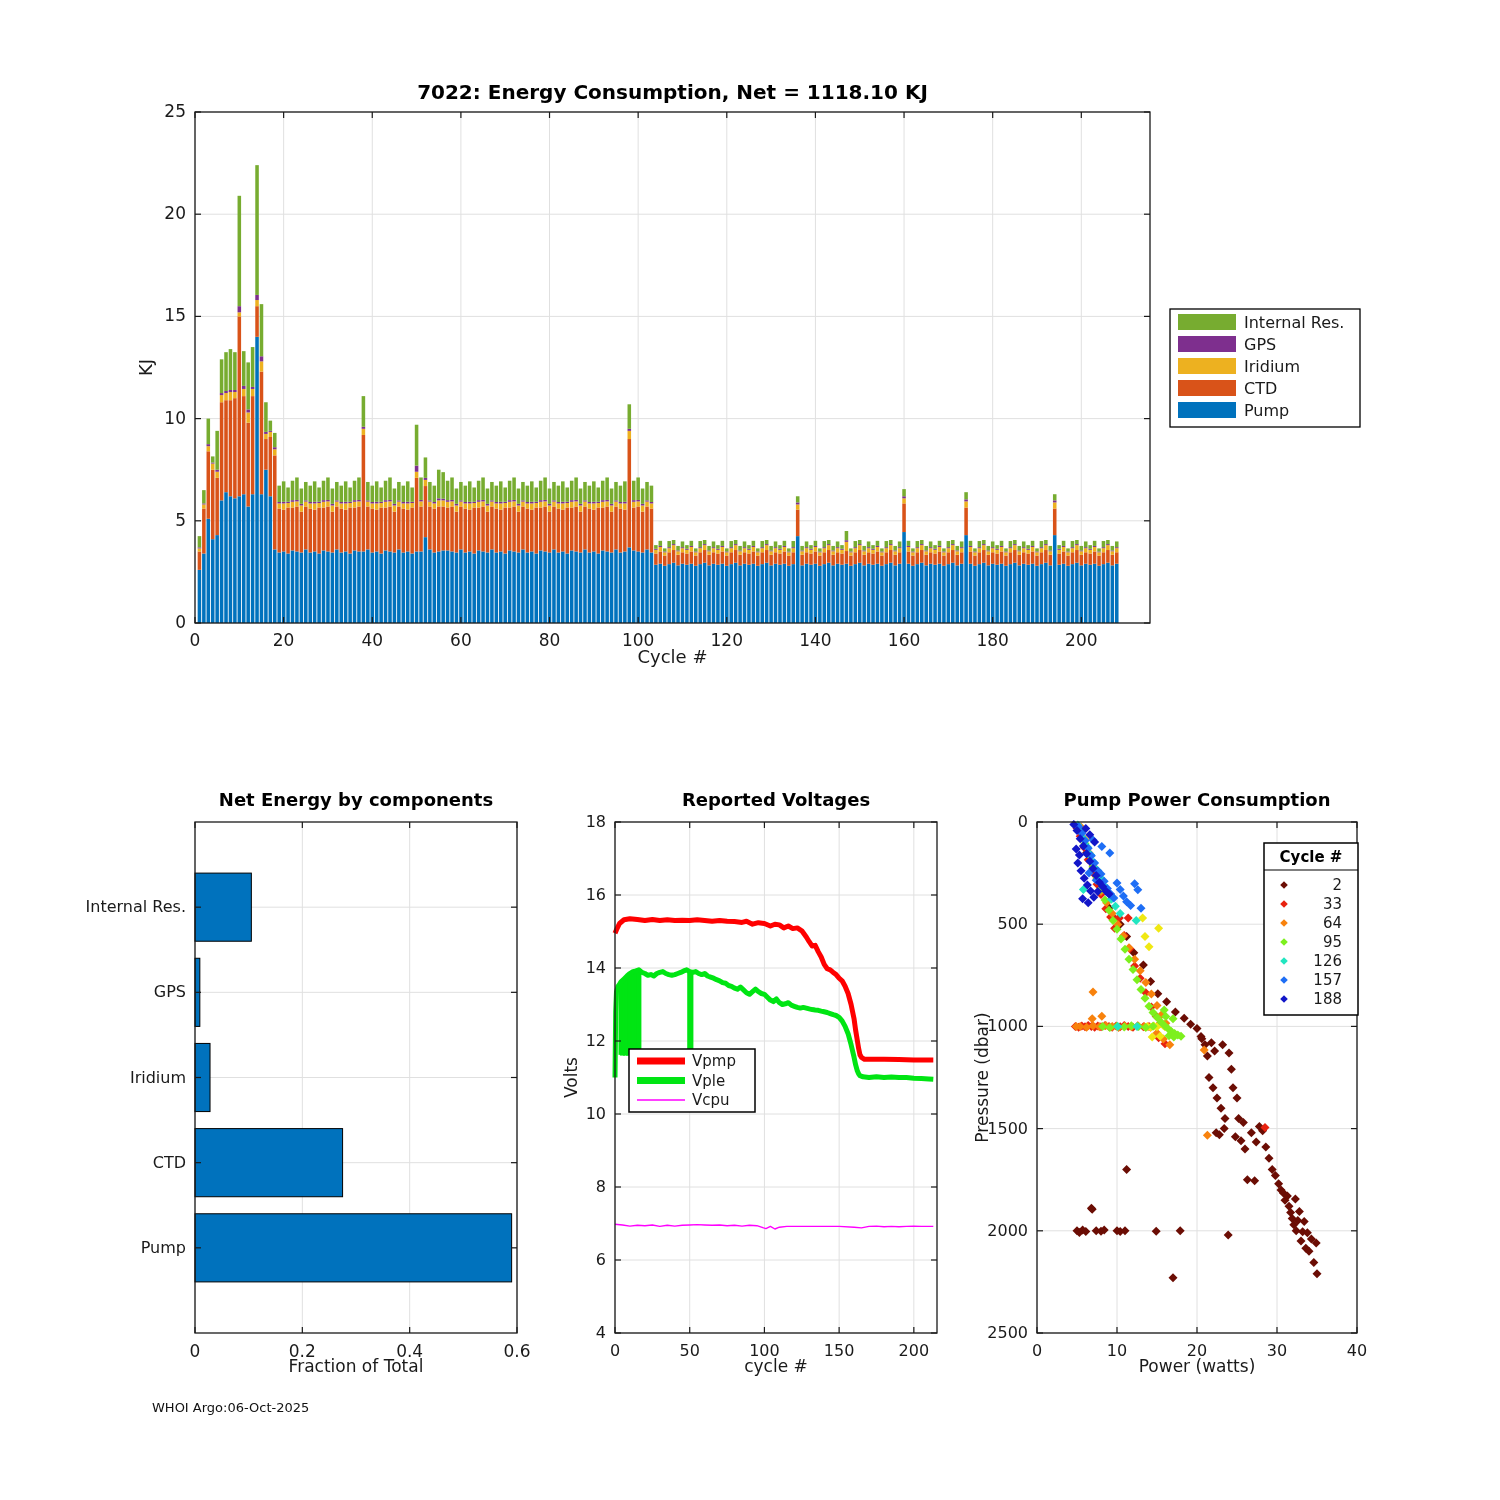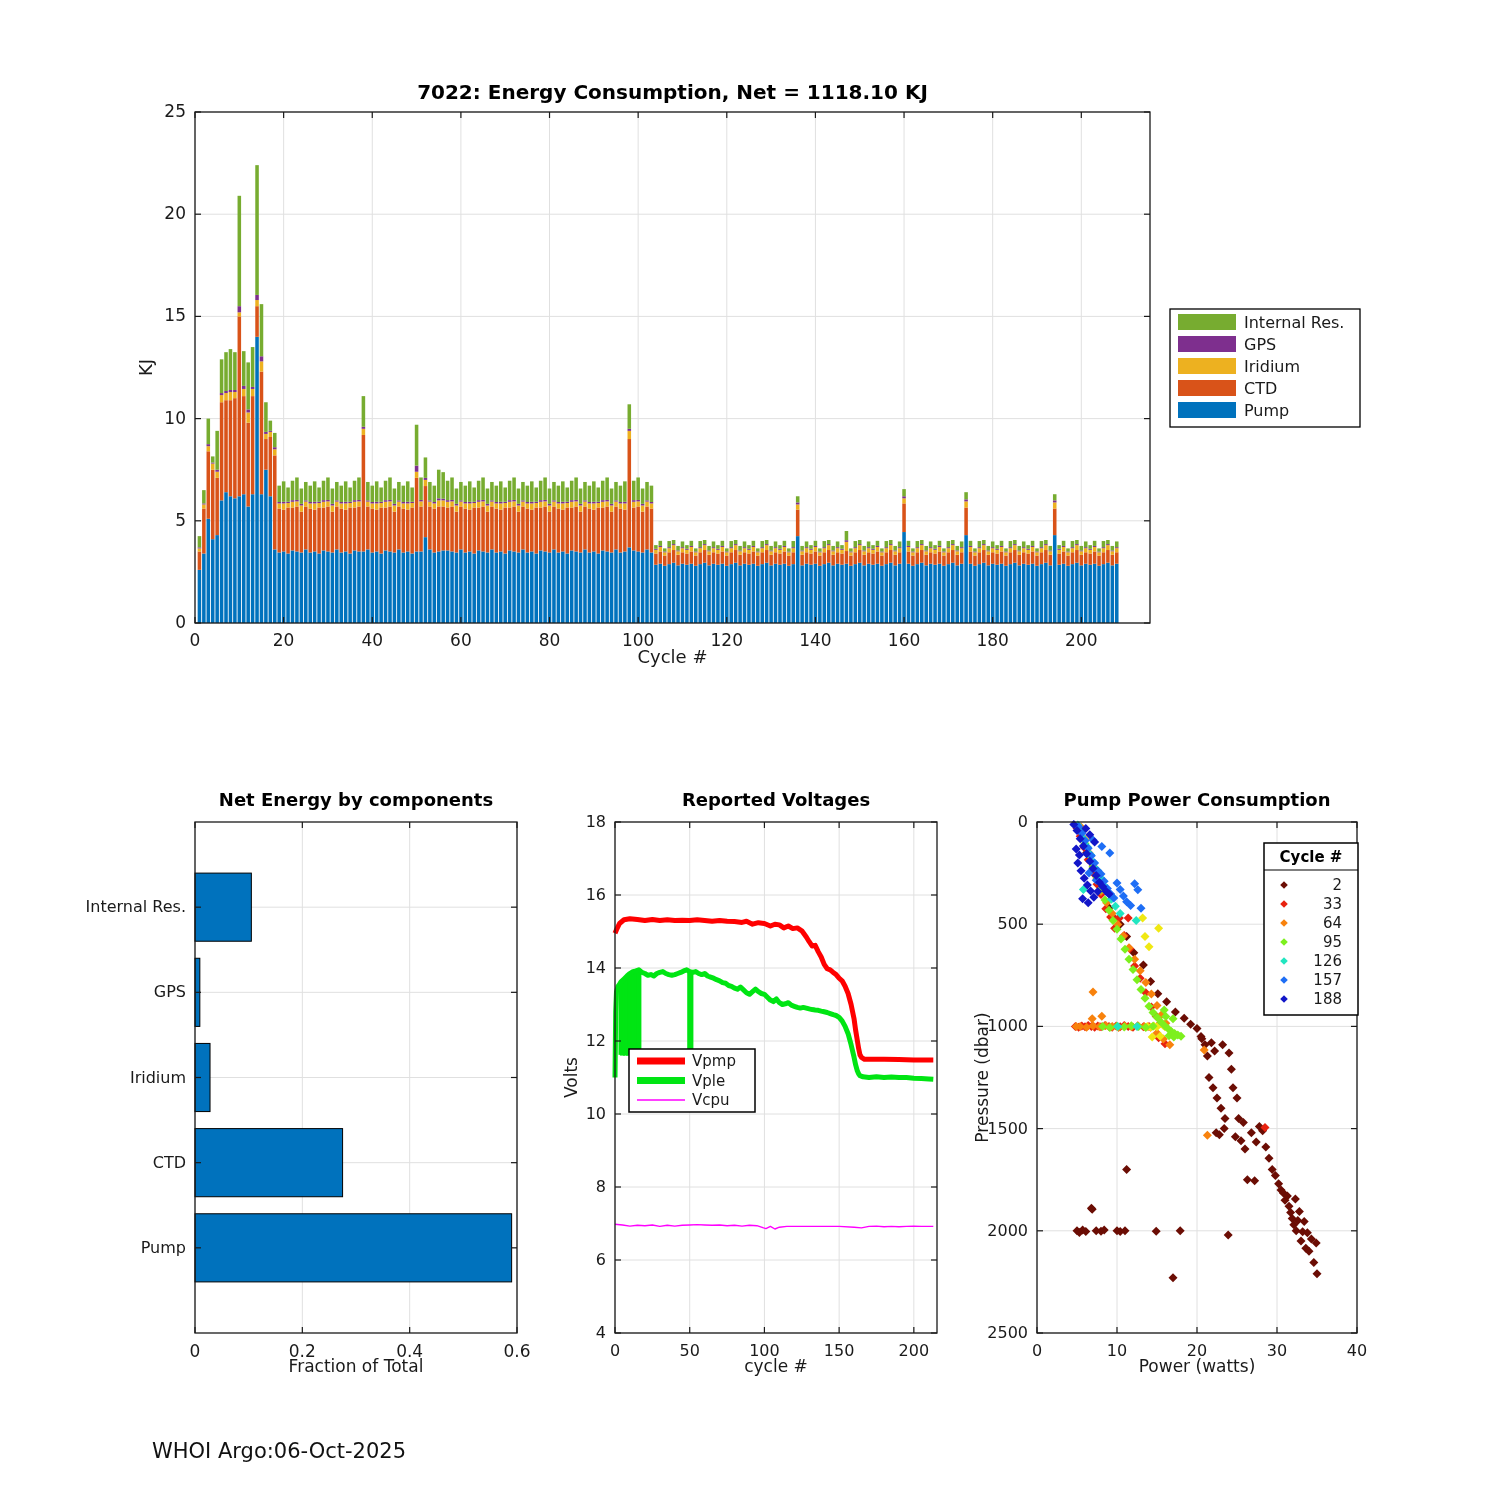--- a/index.html
+++ b/index.html
@@ -1,20 +1,20 @@
 <!DOCTYPE html>
 <html><head>
 <meta charset="utf-8">
 <style>
   html,body{margin:0;padding:0;background:#fff;}
   #canvas{position:relative;width:1500px;height:1500px;background:#fff;overflow:hidden;
           font-family:"DejaVu Sans",sans-serif;}
   #fig-svg{position:absolute;left:0;top:0;}
   #fig-svg text{font-family:"DejaVu Sans",sans-serif;}
-  .footer{position:absolute;left:152px;top:1439px;font-size:21px;color:#111;
+  .footer{position:absolute;left:152px;top:1400px;font-size:13px;color:#111;
           font-family:"DejaVu Sans",sans-serif;}
 </style>
 </head>
 <body>
 
 <div id="canvas">
   <svg id="fig-svg" width="1500" height="1500">
       <g>
         <g>
           <line x1="195" y1="112" x2="195" y2="623" stroke="#e0e0e0" stroke-width="1"></line>

